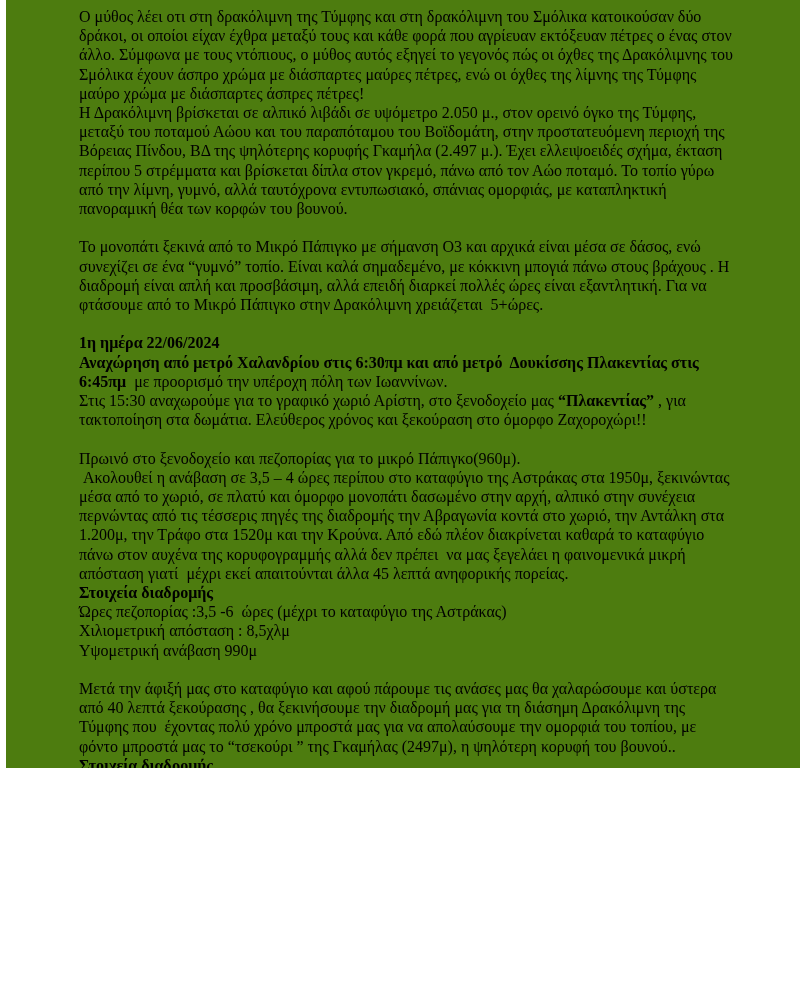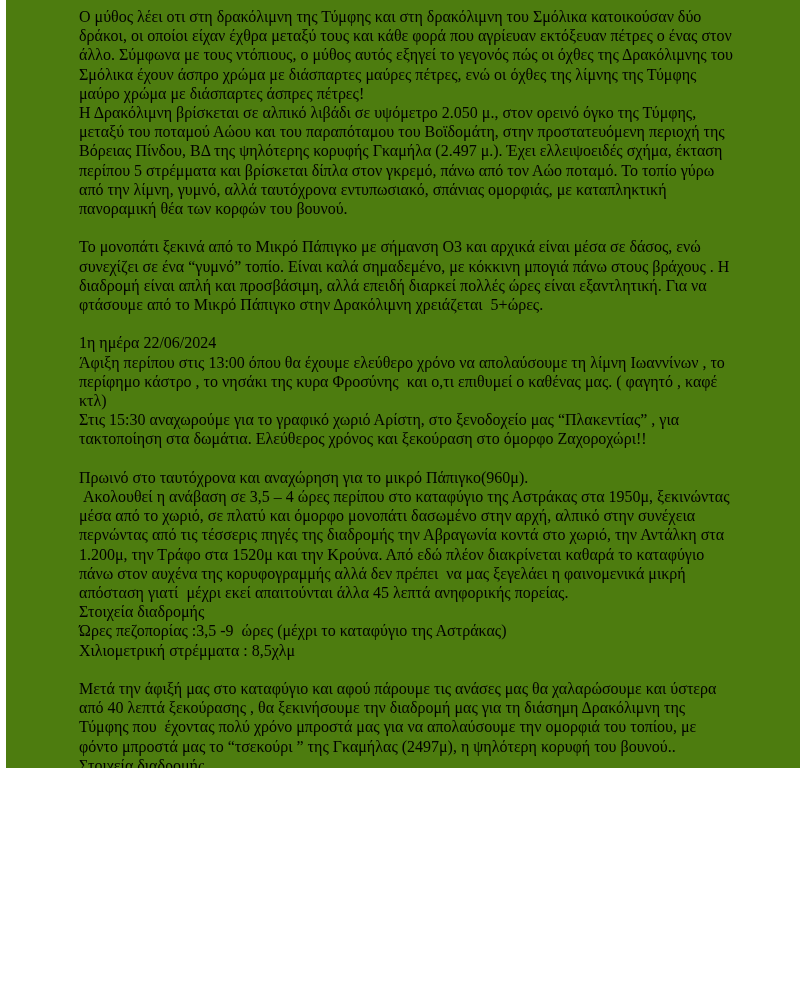--- a/index.html
+++ b/index.html
@@ -29,21 +29,21 @@
   .content h2 {
     margin: 0;
     padding: 0;
     font-size: inherit;
     line-height: inherit;
     font-weight: normal;
     white-space: pre-wrap;
   }
   .content h2,
   .content b {
-    font-weight: normal;
+    font-weight: bold;
   }
   .blank-line {
     height: 19.2px;
   }
 </style>
 </head>
 <body>
 
 <div class="page">
   <div class="content">
@@ -54,39 +54,40 @@
 
 
     <div class="blank-line"></div>
 
     <p>Το μονοπάτι ξεκινά από το Μικρό Πάπιγκο με σήμανση Ο3 και αρχικά είναι μέσα σε δάσος, ενώ συνεχίζει σε ένα “γυμνό” τοπίο. Είναι καλά σημαδεμένο, με κόκκινη μπογιά πάνω στους βράχους . Η διαδρομή είναι απλή και προσβάσιμη, αλλά επειδή διαρκεί πολλές ώρες είναι εξαντλητική. Για να φτάσουμε από το Μικρό Πάπιγκο στην Δρακόλιμνη χρειάζεται  5+ώρες.</p>
 
     <div class="blank-line"></div>
 
     <h2>1η ημέρα 22/06/2024</h2>
 
+    <p><b>Αναχώρηση από μετρό Χαλανδρίου στις 6:30πμ και από μετρό  Δουκίσσης Πλακεντίας στις 6:45πμ</b><span>  με προορισμό την υπέροχη πόλη των Ιωαννίνων.</span></p>
 
-    <p>Άφιξη περίπου στις 13:00 όπου θα έχουμε ελεύθερο χρόνο να απολαύσουμε τη λίμνη Ιωαννίνων , το περίφημο κάστρο , το νησάκι της κυρα Φροσύνης  και ο,τι επιθυμεί ο καθένας μας. ( φαγητό , καφέ κτλ)</p>
 
     <p><span>Στις 15:30 αναχωρούμε για το γραφικό χωριό Αρίστη, στο ξενοδοχείο μας </span><b>“Πλακεντίας”</b><span> , για τακτοποίηση στα δωμάτια. Ελεύθερος χρόνος και ξεκούραση στο όμορφο Ζαχοροχώρι!!</span></p>
 
     <div class="blank-line"></div>
 
 
-    <p>Πρωινό στο ταυτόχρονα και αναχώρηση για το μικρό Πάπιγκο(960μ).</p>
+    <p>Πρωινό στο ξενοδοχείο και πεζοπορίας για το μικρό Πάπιγκο(960μ).</p>
 
     <p> Ακολουθεί η ανάβαση σε 3,5 – 4 ώρες περίπου στο καταφύγιο της Αστράκας στα 1950μ, ξεκινώντας μέσα από το χωριό, σε πλατύ και όμορφο μονοπάτι δασωμένο στην αρχή, αλπικό στην συνέχεια περνώντας από τις τέσσερις πηγές της διαδρομής την Αβραγωνία κοντά στο χωριό, την Αντάλκη στα 1.200μ, την Τράφο στα 1520μ και την Κρούνα. Από εδώ πλέον διακρίνεται καθαρά το καταφύγιο πάνω στον αυχένα της κορυφογραμμής αλλά δεν πρέπει  να μας ξεγελάει η φαινομενικά μικρή  απόσταση γιατί  μέχρι εκεί απαιτούνται άλλα 45 λεπτά ανηφορικής πορείας.</p>
 
     <h2>Στοιχεία διαδρομής</h2>
 
-    <p>Ώρες πεζοπορίας :3,5 -9  ώρες (μέχρι το καταφύγιο της Αστράκας)</p>
+    <p>Ώρες πεζοπορίας :3,5 -6  ώρες (μέχρι το καταφύγιο της Αστράκας)</p>
 
-    <p>Χιλιομετρική στρέμματα : 8,5χλμ</p>
+    <p>Χιλιομετρική απόσταση : 8,5χλμ</p>
 
 
+    <p>Υψομετρική ανάβαση 990μ</p>
 
     <div class="blank-line"></div>
 
     <p>Μετά την άφιξή μας στο καταφύγιο και αφού πάρουμε τις ανάσες μας θα χαλαρώσουμε και ύστερα από 40 λεπτά ξεκούρασης , θα ξεκινήσουμε την διαδρομή μας για τη διάσημη Δρακόλιμνη της Τύμφης που  έχοντας πολύ χρόνο μπροστά μας για να απολαύσουμε την ομορφιά του τοπίου, με φόντο μπροστά μας το “τσεκούρι ” της Γκαμήλας (2497μ), η ψηλότερη κορυφή του βουνού..</p>
 
 
     <h2>Στοιχεία διαδρομής</h2>
 
 
     <p>Χιλιομετρική απόσταση : 6χλμ μπρος πίσω</p>

